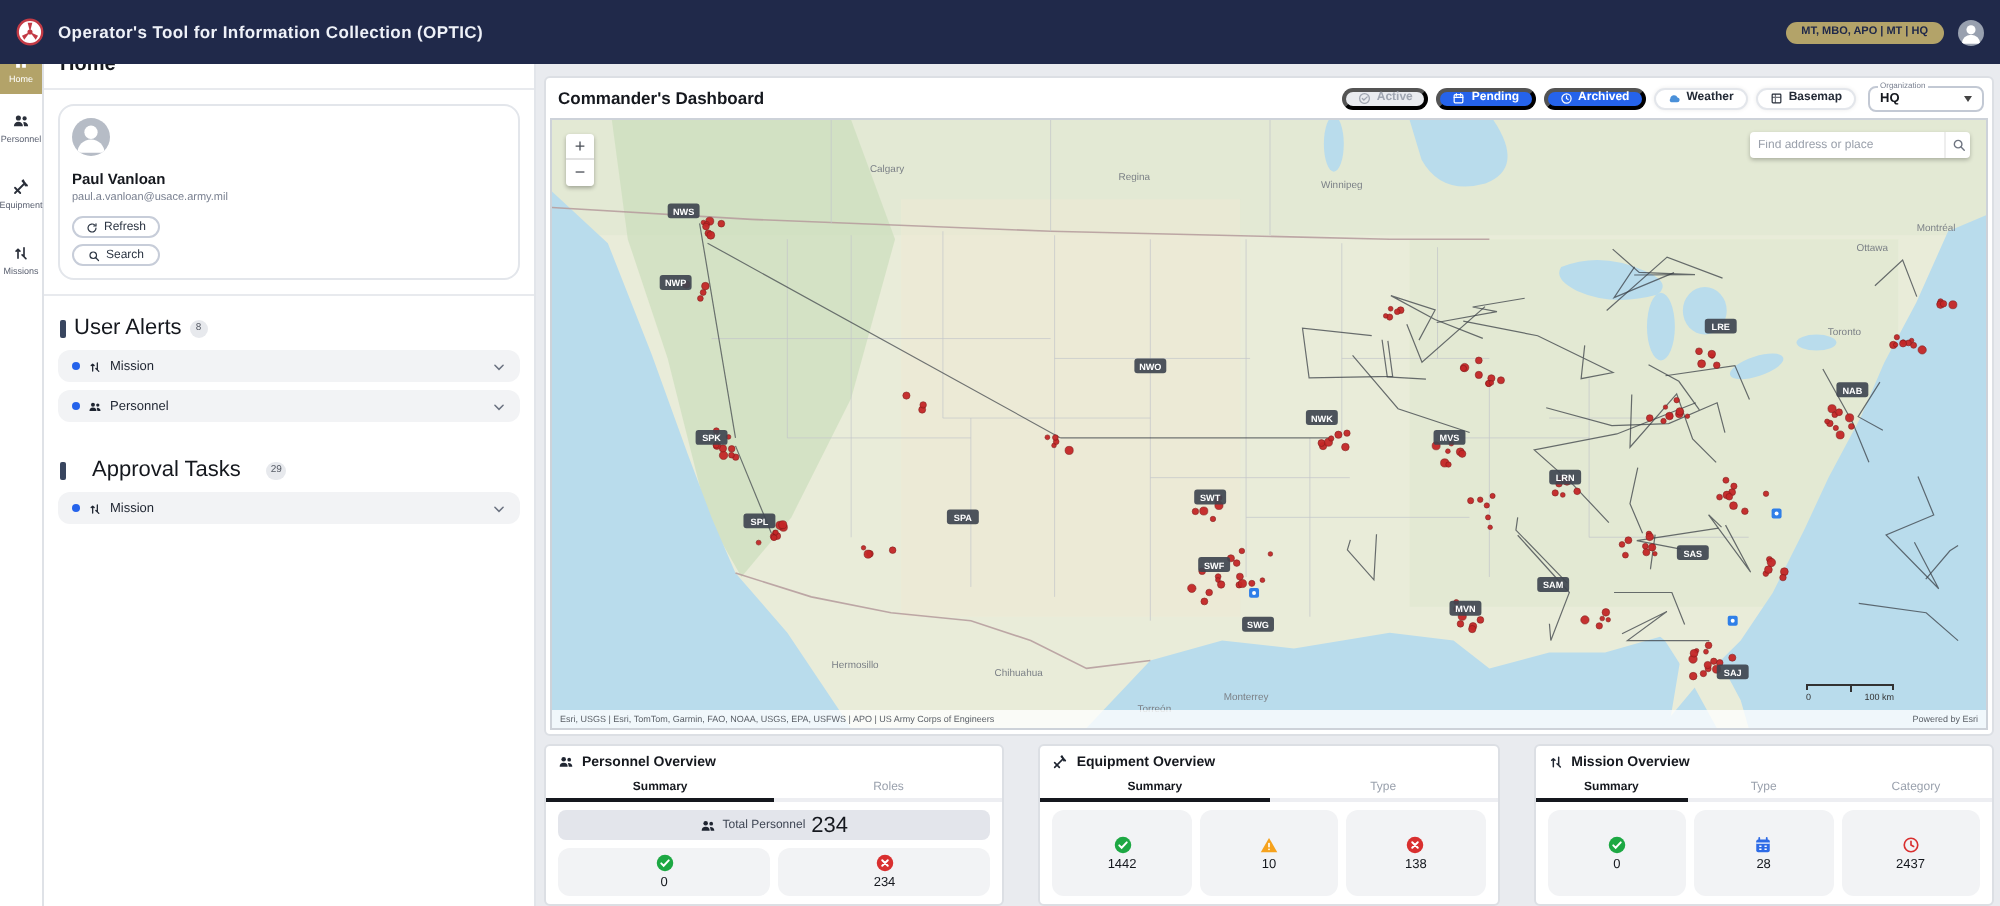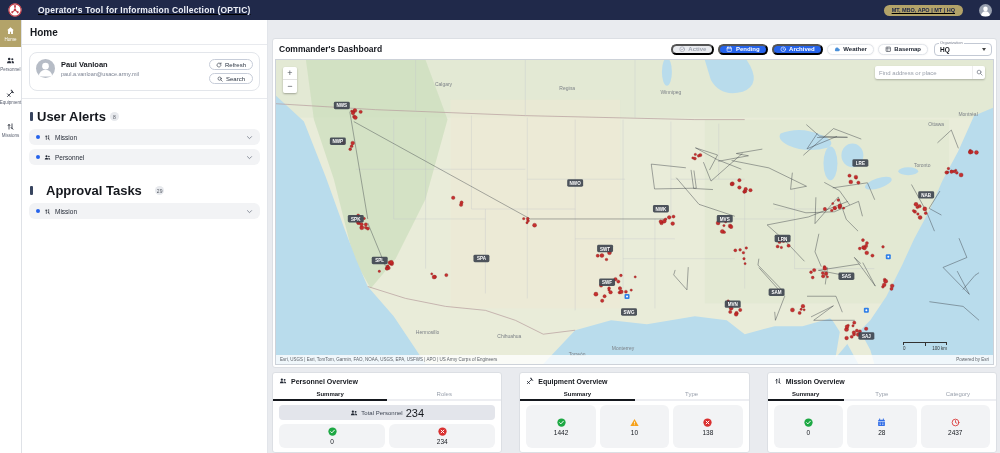--- a/index.html
+++ b/index.html
@@ -1,48 +1,48 @@
 <!DOCTYPE html>
 <html><head>
 <meta charset="utf-8">
 <style>
   *{box-sizing:border-box;margin:0;padding:0;}
   html,body{width:1000px;height:453px;}
   body{position:relative;font-family:"Liberation Sans",sans-serif;background:#e9ebef;overflow:hidden;}
 
   
-  .app-header{position:absolute;left:0;top:0;width:1000px;height:20px;background:#20294a;display:flex;align-items:center;padding:0 8px;gap:16px;z-index:10;text-decoration:underline;}
+  .app-header{position:absolute;left:0;top:0;width:1000px;height:32px;background:#20294a;display:flex;align-items:center;padding:0 8px;gap:7px;z-index:10;}
   .logo{width:14px;height:14px;flex:none;}
   .app-title{color:#eef1f8;font-size:8.5px;font-weight:bold;letter-spacing:.2px;flex:1;}
   .org-pill{background:#b3a369;color:#20294a;font-size:5.5px;font-weight:bold;padding:2.5px 8px;border-radius:8px;white-space:nowrap;}
   .avatar-sm{width:13px;height:13px;border-radius:50%;background:#98a0af;overflow:hidden;flex:none;}
 
   
   .sidebar{position:absolute;left:0;top:20px;width:22px;height:433px;background:#fff;border-right:1px solid #dfe2e7;z-index:5;}
   .side-item{height:33px;display:flex;flex-direction:column;align-items:center;justify-content:center;gap:2px;color:#2a2f3a;cursor:pointer;}
   .side-item .ico{width:9px;height:9px;}
   .side-item .lbl{font-size:4.5px;color:#5a6070;white-space:nowrap;}
   .side-item.active{background:#b3a369;color:#fff;height:27px;}
   .side-item.active .lbl{color:#fff;}
 
   
   .left-panel{position:absolute;left:22px;top:20px;width:246px;height:433px;background:#fff;border-right:1px solid #e2e5ea;}
   .page-title{font-size:10px;font-weight:bold;color:#15181e;padding:7px 8px 6px;border-bottom:1px solid #e8eaee;}
-  .user-card{margin:7px;border:1px solid #e3e6eb;border-radius:8px;padding:6px;display:flex;align-items:flex-start;gap:6px;}
+  .user-card{margin:7px;border:1px solid #e3e6eb;border-radius:8px;padding:6px;display:flex;align-items:flex-start;gap:6px;flex-direction:column;}
   .avatar-lg{width:19px;height:19px;border-radius:50%;background:#b6bcc6;overflow:hidden;flex:none;}
   .user-info{flex:1;min-width:0;}
   .user-name{font-size:7.5px;font-weight:bold;color:#15181e;margin-top:1px;}
   .user-email{font-size:5.5px;color:#7a8191;margin-top:2px;}
   .user-actions{display:flex;flex-direction:column;gap:3px;}
   .btn-sm{display:flex;align-items:center;justify-content:center;gap:3px;width:44px;height:11px;border:1px solid #c7cdd9;border-radius:6px;background:#fff;font-size:6px;color:#2b3442;cursor:pointer;}
   .btn-sm .ico{width:6px;height:6px;}
   .panel-divider{border-bottom:1px solid #e8eaee;margin:2px 0 0;}
   .section-head{display:flex;align-items:center;gap:4px;margin:10px 8px 5px;}
   .section-bar{width:3px;height:9px;background:#38455f;border-radius:1px;}
-  .section-title{font-size:13px;font-weight:bold;color:#15181e;}
+  .section-title{font-size:11px;font-weight:normal;color:#15181e;}
   .count-badge{min-width:9px;height:9px;border-radius:5px;background:#e7e9ed;color:#555a64;font-size:5px;display:flex;align-items:center;justify-content:center;padding:0 2px;}
   .acc-row{margin:4px 7px;height:16px;background:#f2f3f5;border-radius:6px;display:flex;align-items:center;gap:4px;padding:0 7px;cursor:pointer;}
   .dot{width:4px;height:4px;border-radius:50%;background:#2563eb;flex:none;}
   .acc-ico{width:7px;height:7px;color:#1f2531;flex:none;}
   .acc-label{font-size:6.5px;color:#1f2531;flex:1;}
   .chev{width:7px;height:7px;color:#6b7280;flex:none;}
 
   
   .dash-card{position:absolute;left:272px;top:38px;width:725px;height:330px;background:#fff;border:1px solid #dcdfe4;border-radius:3px;}
   .dash-head{height:20px;display:flex;align-items:center;padding:0 4px 0 6px;gap:4px;}

